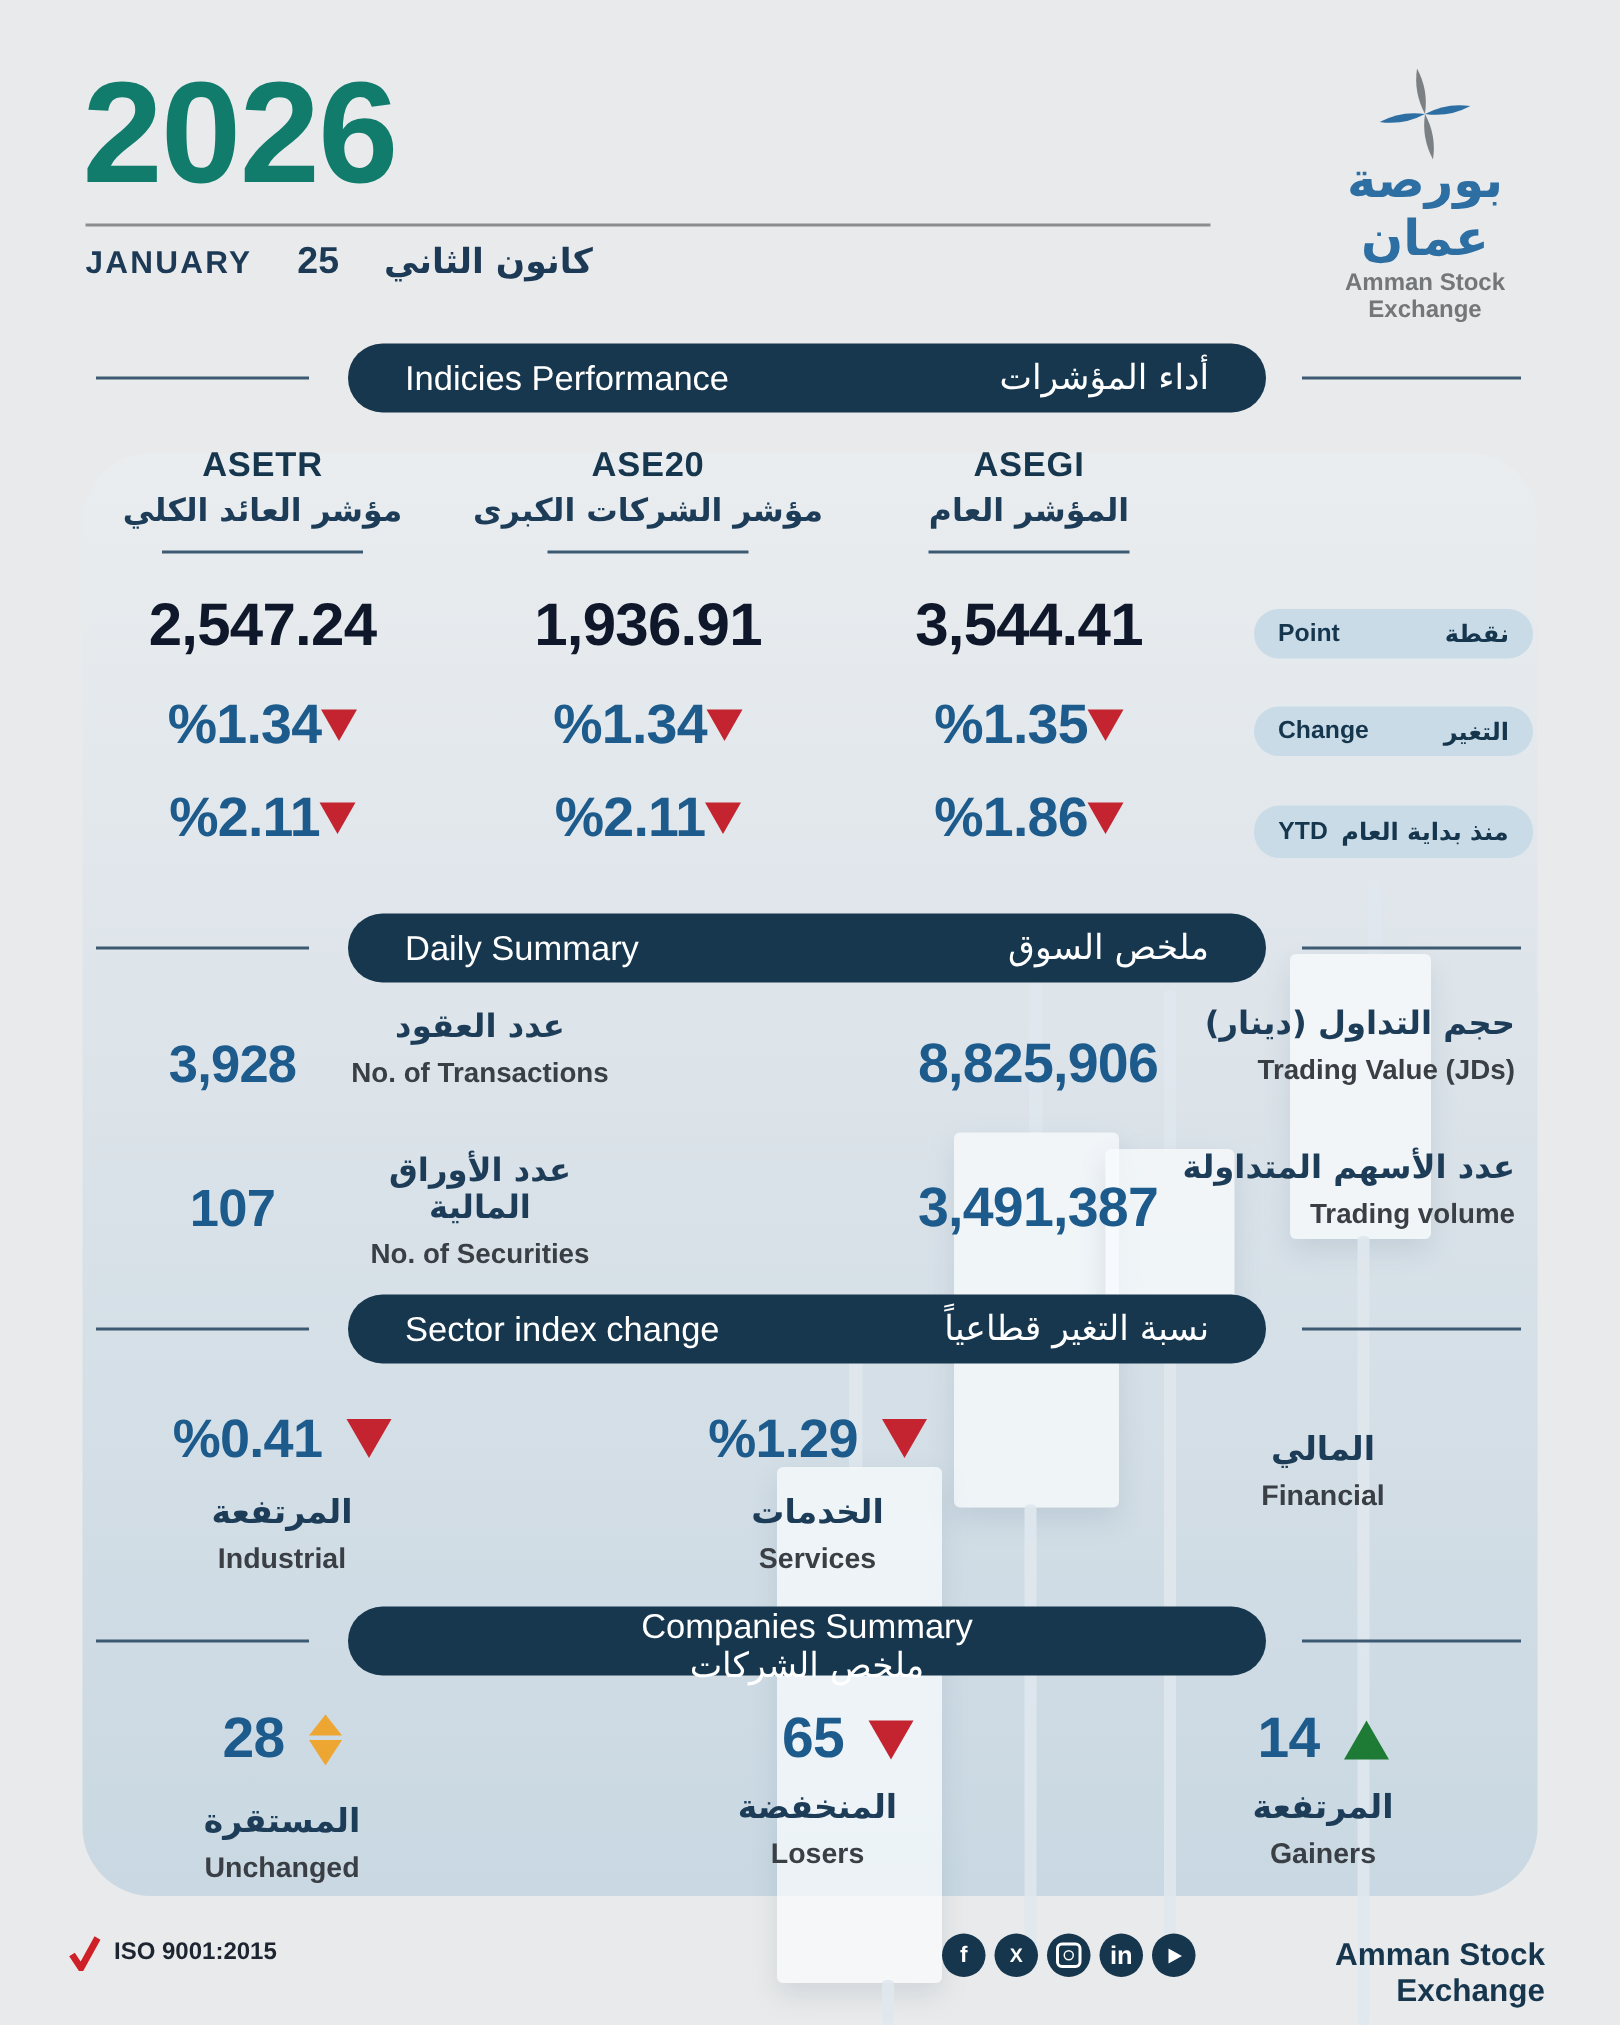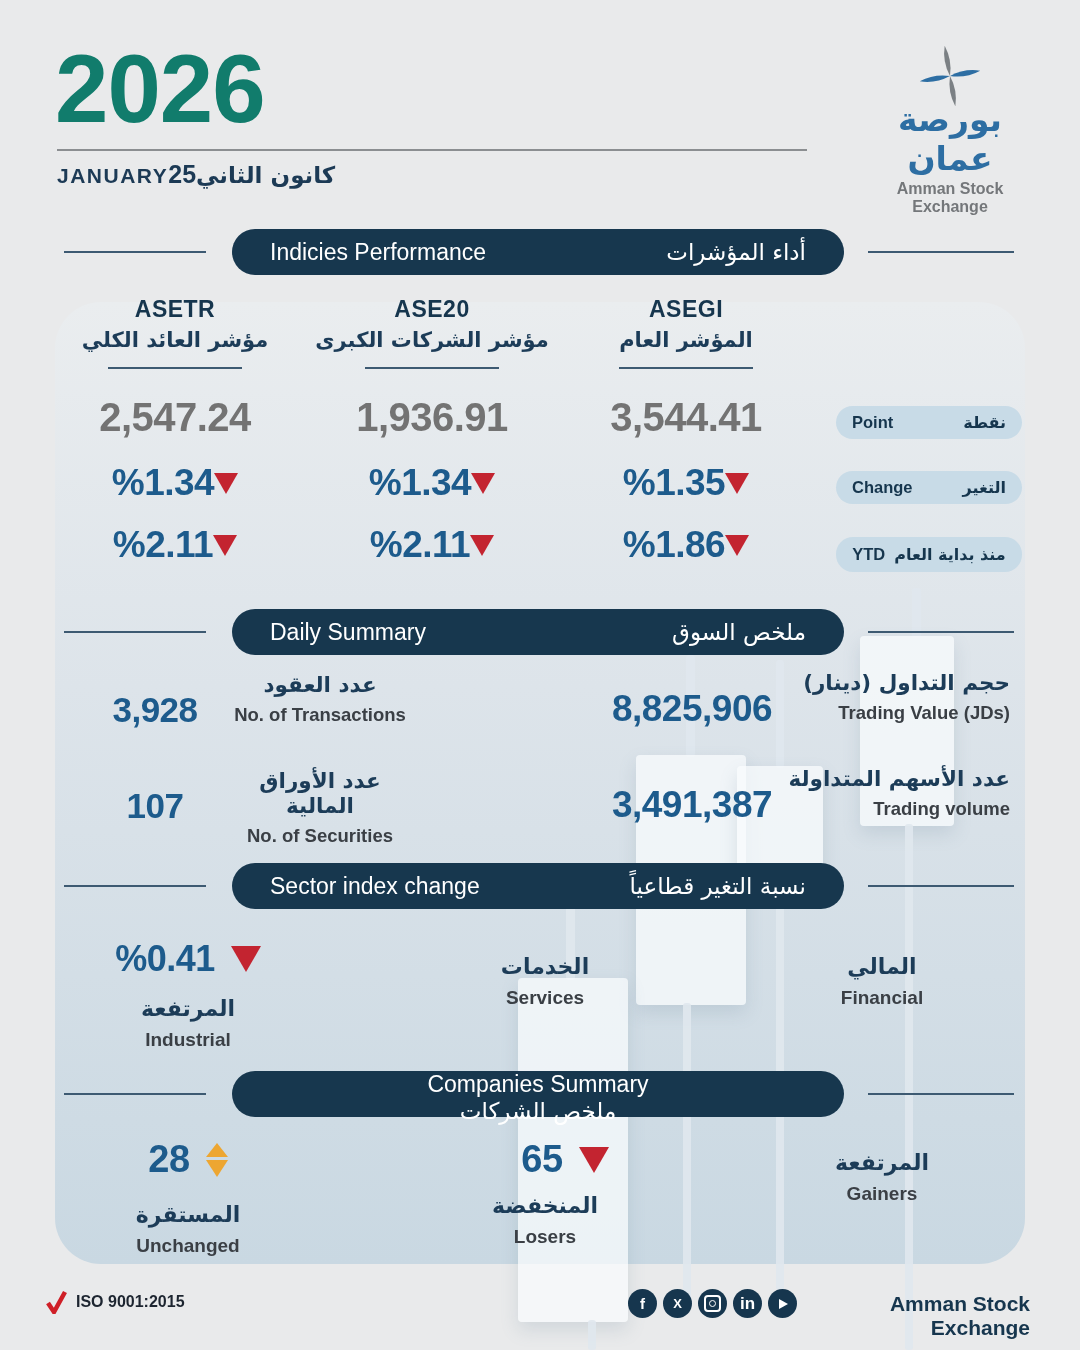--- a/index.html
+++ b/index.html
@@ -8,21 +8,21 @@
     background:#e9eaeb;
     font-family:"Liberation Sans","DejaVu Sans",sans-serif;
     color:#16364e;
   }
   .ar{font-family:"DejaVu Sans",sans-serif;direction:rtl;}
   .abs{position:absolute;}
 
   
   .year{left:55px;top:34px;font-size:96px;font-weight:800;color:#117c6c;letter-spacing:-1px;}
   .header-rule{left:57px;top:149px;width:750px;height:2px;background:#8b8e91;}
-  .date-row{left:57px;top:160px;display:flex;align-items:baseline;}
+  .date-row{left:57px;top:160px;display:flex;align-items:baseline;gap:30px;}
   .date-month{font-size:21px;font-weight:600;letter-spacing:1.5px;color:#1c3a55;}
   .date-day{font-size:25px;font-weight:800;color:#1c3a55;}
   .date-month-ar{font-size:23px;font-weight:700;color:#1c3a55;}
 
   .logo{left:858px;top:44px;width:184px;text-align:center;}
   .logo-star{display:block;margin:0 auto;}
   .logo-ar{font-size:33px;font-weight:800;color:#2d6ea3;margin-top:-8px;}
   .logo-en{font-size:16px;font-weight:700;color:#74777a;margin-top:2px;letter-spacing:0px;}
 
   
@@ -40,21 +40,21 @@
     justify-content:space-between;padding:0 38px;box-sizing:border-box;}
   .pill .en{font-size:23px;font-weight:500;}
   .pill .ar{font-size:23px;font-weight:500;}
   .sideline{position:absolute;height:2px;background:#3d5a72;}
 
   
   .idx-col{position:absolute;top:296px;width:260px;text-align:center;}
   .idx-code{font-size:23px;font-weight:800;color:#16364e;letter-spacing:.5px;}
   .idx-ar{font-size:21px;font-weight:700;color:#1c3c58;margin-top:5px;}
   .idx-line{width:134px;height:2px;background:#3d5a72;margin:15px auto 0;}
-  .idx-point{font-size:40px;font-weight:800;color:#737373;margin-top:26px;letter-spacing:-.5px;}
+  .idx-point{font-size:40px;font-weight:800;color:#0f172a;margin-top:26px;letter-spacing:-.5px;}
   .idx-chg{margin-top:22px;display:flex;align-items:center;justify-content:center;
     font-size:37px;font-weight:800;color:#1d5b8c;letter-spacing:-.5px;}
   .idx-ytd{margin-top:20px;}
 
   .tri-down{width:0;height:0;border-left:12px solid transparent;border-right:12px solid transparent;border-top:21px solid #c32430;}
   .tri-up{width:0;height:0;border-left:12px solid transparent;border-right:12px solid transparent;border-bottom:21px solid #1d7b35;}
   .tri-lg.tri-down{border-left-width:15px;border-right-width:15px;border-top-width:26px;}
   .tri-lg.tri-up{border-left-width:15px;border-right-width:15px;border-bottom-width:26px;}
   .unchanged-icon{display:flex;flex-direction:column;align-items:center;gap:3px;}
   .unchanged-icon .u{width:0;height:0;border-left:11px solid transparent;border-right:11px solid transparent;border-bottom:14px solid #eda631;}
@@ -242,20 +242,24 @@
 
     <div class="stat" style="left:38px;top:938px;">
       <div class="stat-row">
           <span class="stat-val">%0.41</span>
           <span class="tri-down tri-lg"></span>
         </div>
       <div class="stat-ar ar">المرتفعة</div>
       <div class="stat-en">Industrial</div>
     </div>
     <div class="stat" style="left:395px;top:938px;">
+      <div class="stat-row">
+          <span class="stat-val">%1.29</span>
+          <span class="tri-down tri-lg"></span>
+        </div>
       <div class="stat-ar ar">الخدمات</div>
       <div class="stat-en">Services</div>
     </div>
     <div class="stat" style="left:732px;top:938px;">
       <div class="stat-ar ar">المالي</div>
       <div class="stat-en">Financial</div>
     </div>
 
     <div class="abs sideline" style="left:64px;top:1093px;width:142px;"></div>
     <div class="abs sideline" style="left:868px;top:1093px;width:146px;"></div>
@@ -277,20 +281,24 @@
     </div>
     <div class="stat" style="left:395px;top:1138px;">
       <div class="stat-row">
         <span class="stat-val" style="font-size:38px;margin-left:40px;">65</span>
         <span class="tri-down tri-lg"></span>
       </div>
       <div class="stat-ar ar" style="margin-top:12px;">المنخفضة</div>
       <div class="stat-en">Losers</div>
     </div>
     <div class="stat" style="left:732px;top:1138px;">
+      <div class="stat-row">
+        <span class="stat-val" style="font-size:38px;">14</span>
+        <span class="tri-up tri-lg"></span>
+      </div>
       <div class="stat-ar ar" style="margin-top:12px;">المرتفعة</div>
       <div class="stat-en">Gainers</div>
     </div>
 
     <div class="abs iso">
       <svg width="22" height="24" viewBox="0 0 22 24">
         <polyline points="2,13 8,22 19,2" fill="none" stroke="#cf1f27" stroke-width="4.5"></polyline>
       </svg>
       <span class="iso-text">ISO 9001:2015</span>
     </div>

